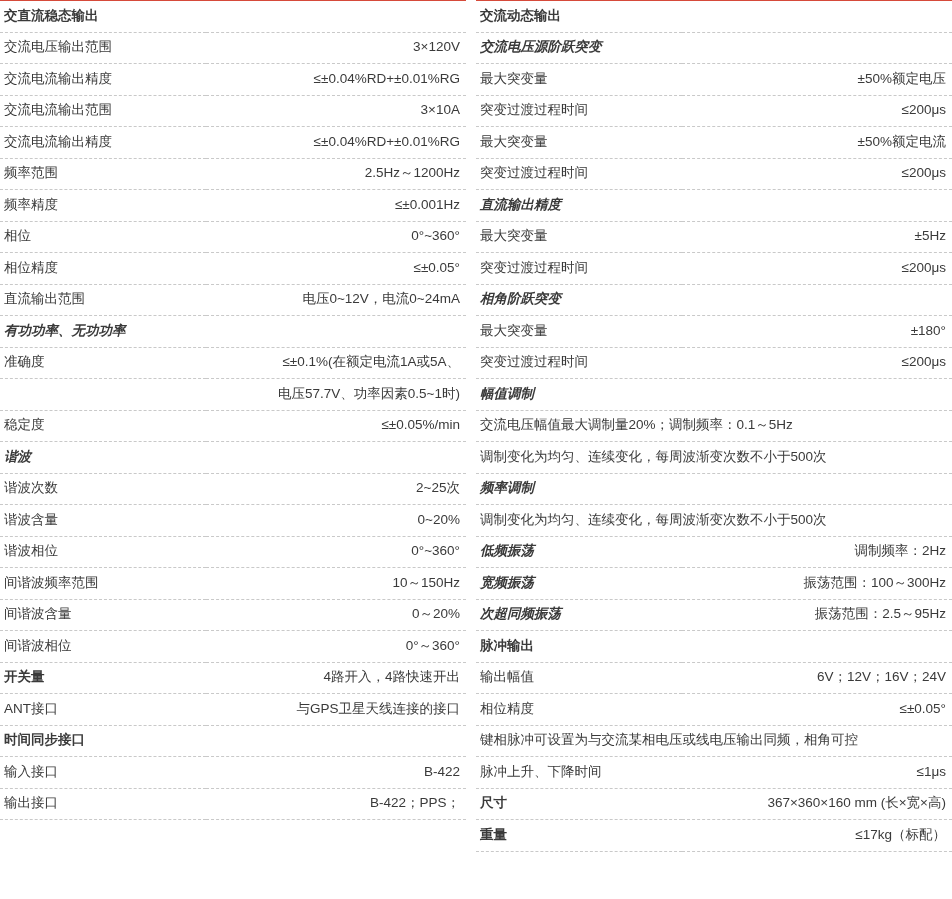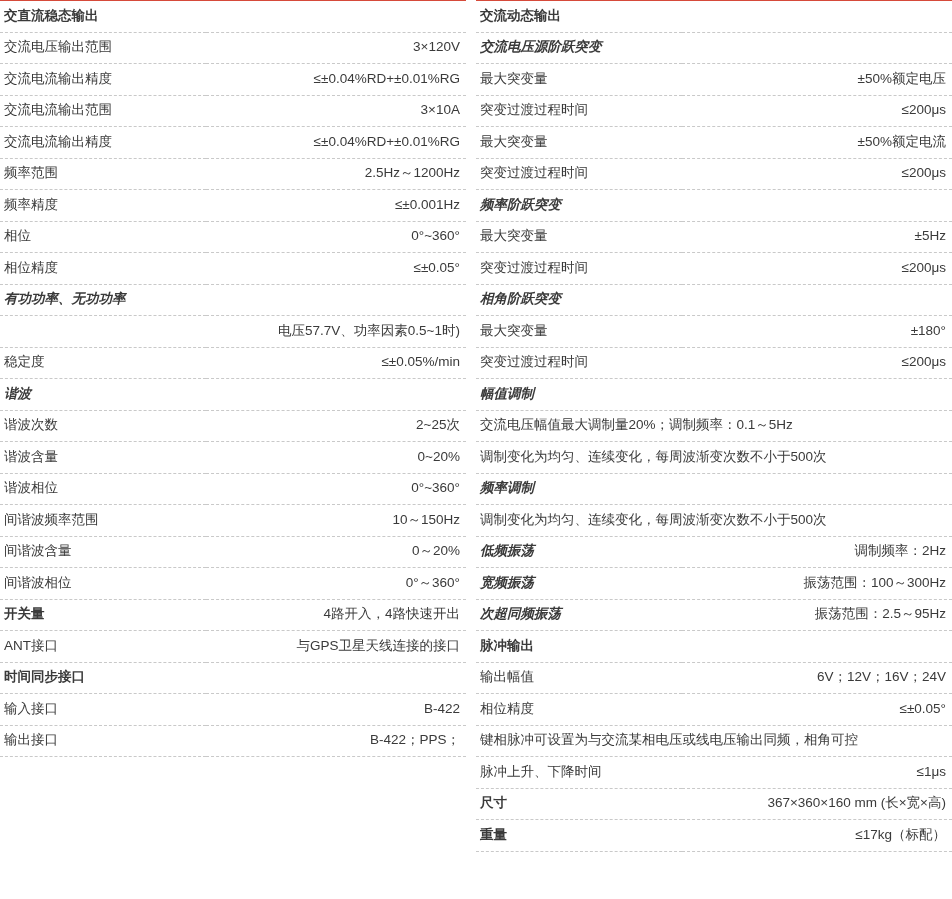--- a/index.html
+++ b/index.html
@@ -106,22 +106,30 @@
           </tr>
           <tr>
             <td class="label-cell plain">相位</td>
             <td class="value-cell plain">0°~360°</td>
           </tr>
           <tr>
             <td class="label-cell plain">相位精度</td>
             <td class="value-cell plain">≤±0.05°</td>
           </tr>
           <tr>
+            <td class="label-cell plain">直流输出范围</td>
+            <td class="value-cell plain">电压0~12V，电流0~24mA</td>
+          </tr>
+          <tr>
             <td class="label-cell sub">有功功率、无功功率</td>
             <td class="value-cell plain"></td>
+          </tr>
+          <tr>
+            <td class="label-cell plain">准确度</td>
+            <td class="value-cell plain">≤±0.1%(在额定电流1A或5A、</td>
           </tr>
           <tr>
             <td class="label-cell plain"></td>
             <td class="value-cell plain">电压57.7V、功率因素0.5~1时)</td>
           </tr>
           <tr>
             <td class="label-cell plain">稳定度</td>
             <td class="value-cell plain">≤±0.05%/min</td>
           </tr>
           <tr>
@@ -199,21 +207,21 @@
           </tr>
           <tr>
             <td class="label-cell plain">最大突变量</td>
             <td class="value-cell plain">±50%额定电流</td>
           </tr>
           <tr>
             <td class="label-cell plain">突变过渡过程时间</td>
             <td class="value-cell plain">≤200μs</td>
           </tr>
           <tr>
-            <td class="label-cell sub">频率阶跃突变</td>
+            <td class="label-cell sub">直流输出精度</td>
             <td class="value-cell plain"></td>
           </tr>
           <tr>
             <td class="label-cell plain">最大突变量</td>
             <td class="value-cell plain">±5Hz</td>
           </tr>
           <tr>
             <td class="label-cell plain">突变过渡过程时间</td>
             <td class="value-cell plain">≤200μs</td>
           </tr>

